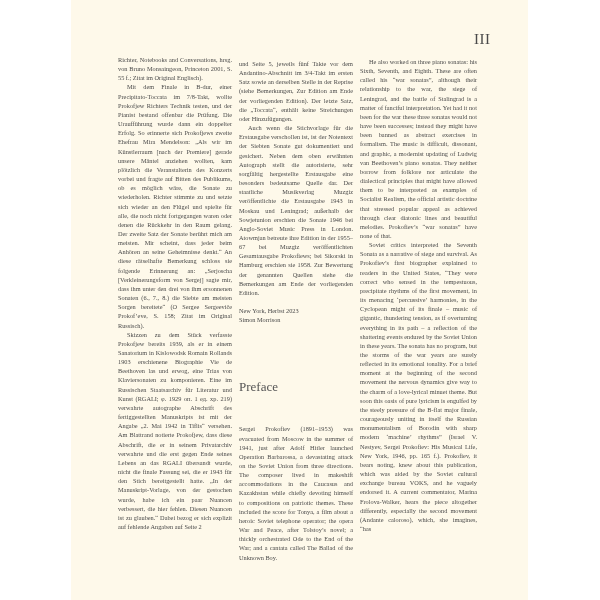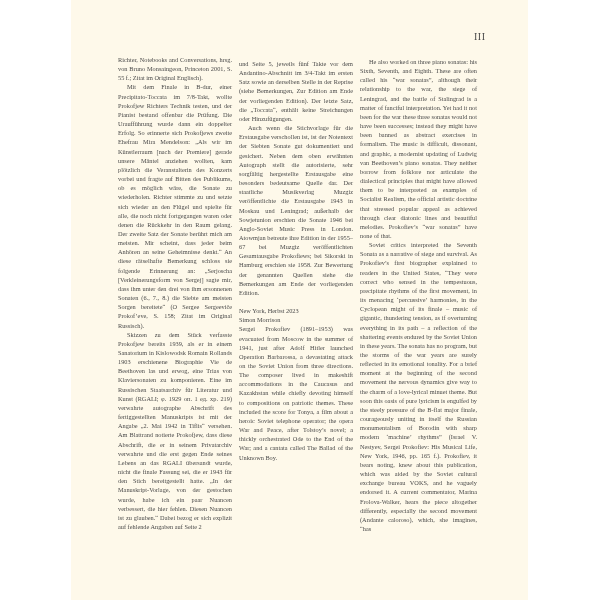--- a/index.html
+++ b/index.html
@@ -5,21 +5,21 @@
     html, body { margin: 0; padding: 0; }
     body {
       width: 600px; height: 600px; background: #ffffff; position: relative; overflow: hidden;
       font-family: "Liberation Serif", "DejaVu Serif", serif;
     }
     .page {
       position: absolute; left: 71px; top: 0; width: 457px; height: 600px;
       background: #fef9ea;
     }
     .page-number {
-      position: absolute; left: 474px; top: 31px; font-size: 10px; color: #4a4a4a;
+      position: absolute; left: 474px; top: 31px; font-size: 15px; color: #4a4a4a;
       letter-spacing: 0.5px;
     }
     .col {
       position: absolute; top: 55px; width: 114px;
       font-size: 6.3px; line-height: 9.15px; color: #4a4a4a;
       text-align: justify; hyphens: auto;
     }
     .col p { margin: 0; text-indent: 0; }
     .col p.indent { text-indent: 9px; }
     .col-left { left: 118px; }
@@ -42,19 +42,20 @@
   <p>Richter, Notebooks and Conversations, hrsg. von Bruno Monsaingeon, Princeton 2001, S. 55 f.; Zitat im Original Englisch).</p>
   <p class="indent">Mit dem Finale in B-dur, einer Precipitato-Toccata im 7/8-Takt, wollte Prokofjew Richters Technik testen, und der Pianist bestand offenbar die Prüfung. Die Uraufführung wurde dann ein doppelter Erfolg. So erinnerte sich Prokofjews zweite Ehefrau Mira Mendelson: „Als wir im Künstlerraum [nach der Premiere] gerade unsere Mäntel anziehen wollten, kam plötzlich die Veranstalterin des Konzerts vorbei und fragte auf Bitten des Publikums, ob es möglich wäre, die Sonate zu wiederholen. Richter stimmte zu und setzte sich wieder an den Flügel und spielte für alle, die noch nicht fortgegangen waren oder denen die Rückkehr in den Raum gelang. Der zweite Satz der Sonate berührt mich am meisten. Mir scheint, dass jeder beim Anhören an seine Geheimnisse denkt.“ An diese rätselhafte Bemerkung schloss sie folgende Erinnerung an: „Serjoscha [Verkleinerungsform von Sergej] sagte mir, dass ihm unter den drei von ihm ersonnenen Sonaten (6., 7., 8.) die Siebte am meisten Sorgen bereitete“ (O Sergee Sergeeviče Prokof’eve, S. 158; Zitat im Original Russisch).</p>
   <p class="indent">Skizzen zu dem Stück verfasste Prokofjew bereits 1939, als er in einem Sanatorium in Kislowodsk Romain Rollands 1903 erschienene Biographie Vie de Beethoven las und erwog, eine Trias von Klaviersonaten zu komponieren. Eine im Russischen Staatsarchiv für Literatur und Kunst (RGALI; φ. 1929 оп. 1 ед. хр. 219) verwahrte autographe Abschrift des fertiggestellten Manuskripts ist mit der Angabe „2. Mai 1942 in Tiflis“ versehen. Am Blattrand notierte Prokofjew, dass diese Abschrift, die er in seinem Privatarchiv verwahrte und die erst gegen Ende seines Lebens an das RGALI übersandt wurde, nicht die finale Fassung sei, die er 1943 für den Stich bereitgestellt hatte. „In der Manuskript-Vorlage, von der gestochen wurde, habe ich ein paar Nuancen verbessert, die hier fehlen. Diesen Nuancen ist zu glauben.“ Dabei bezog er sich explizit auf fehlende Angaben auf Seite 2</p>
 </div>
 
 <div class="col col-mid">
   <p>und Seite 5, jeweils fünf Takte vor dem Andantino-Abschnitt im 3/4-Takt im ersten Satz sowie an derselben Stelle in der Reprise (siehe Bemerkungen, Zur Edition am Ende der vorliegenden Edition). Der letzte Satz, die „Toccata“, enthält keine Streichungen oder Hinzufügungen.</p>
   <p class="indent">Auch wenn die Stichvorlage für die Erstausgabe verschollen ist, ist der Notentext der Siebten Sonate gut dokumentiert und gesichert. Neben dem oben erwähnten Autograph stellt die autorisierte, sehr sorgfältig hergestellte Erstausgabe eine besonders bedeutsame Quelle dar. Der staatliche Musikverlag Muzgiz veröffentlichte die Erstausgabe 1943 in Moskau und Leningrad; außerhalb der Sowjetunion erschien die Sonate 1946 bei Anglo-Soviet Music Press in London. Atowmjan betreute ihre Edition in der 1955–67 bei Muzgiz veröffentlichten Gesamtausgabe Prokofiews; bei Sikorski in Hamburg erschien sie 1958. Zur Bewertung der genannten Quellen siehe die Bemerkungen am Ende der vorliegenden Edition.</p>
   <p class="signature">New York, Herbst 2023</p>
   <p>Simon Morrison</p>
+  <h2 class="heading">Preface</h2>
   <p>Sergei Prokofiev (1891–1953) was evacuated from Moscow in the summer of 1941, just after Adolf Hitler launched Operation Barbarossa, a devastating attack on the Soviet Union from three directions. The composer lived in makeshift accommodations in the Caucasus and Kazakhstan while chiefly devoting himself to compositions on patriotic themes. These included the score for Tonya, a film about a heroic Soviet telephone operator; the opera War and Peace, after Tolstoy’s novel; a thickly orchestrated Ode to the End of the War; and a cantata called The Ballad of the Unknown Boy.</p>
 </div>
 
 <div class="col col-right">
   <p class="indent">He also worked on three piano sonatas: his Sixth, Seventh, and Eighth. These are often called his “war sonatas”, although their relationship to the war, the siege of Leningrad, and the battle of Stalingrad is a matter of fanciful interpretation. Yet had it not been for the war these three sonatas would not have been successes; instead they might have been banned as abstract exercises in formalism. The music is difficult, dissonant, and graphic, a modernist updating of Ludwig van Beethoven’s piano sonatas. They neither borrow from folklore nor articulate the dialectical principles that might have allowed them to be interpreted as examples of Socialist Realism, the official artistic doctrine that stressed popular appeal as achieved through clear diatonic lines and beautiful melodies. Prokofiev’s “war sonatas” have none of that.</p>
   <p class="indent">Soviet critics interpreted the Seventh Sonata as a narrative of siege and survival. As Prokofiev’s first biographer explained to readers in the United States, “They were correct who sensed in the tempestuous, precipitate rhythms of the first movement, in its menacing ‘percussive’ harmonies, in the Cyclopean might of its finale – music of gigantic, thundering tension, as if overturning everything in its path – a reflection of the shattering events endured by the Soviet Union in these years. The sonata has no program, but the storms of the war years are surely reflected in its emotional tonality. For a brief moment at the beginning of the second movement the nervous dynamics give way to the charm of a love-lyrical minuet theme. But soon this oasis of pure lyricism is engulfed by the steely pressure of the B-flat major finale, courageously uniting in itself the Russian monumentalism of Borodin with sharp modern ‘machine’ rhythms” (Israel V. Nestyev, Sergei Prokofiev: His Musical Life, New York, 1946, pp. 165 f.). Prokofiev, it bears noting, knew about this publication, which was aided by the Soviet cultural exchange bureau VOKS, and he vaguely endorsed it. A current commentator, Marina Frolova-Walker, hears the piece altogether differently, especially the second movement (Andante caloroso), which, she imagines, “has</p>
 </div>
 
 </body></html>

